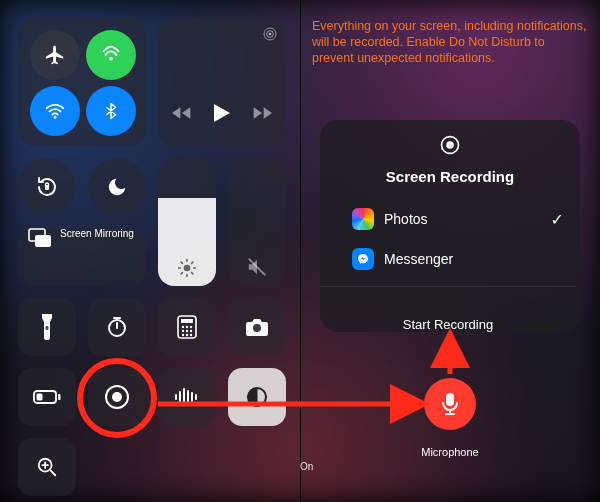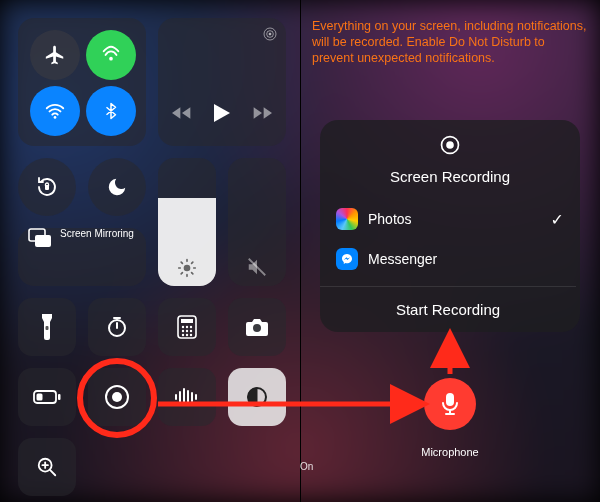--- a/index.html
+++ b/index.html
@@ -96,28 +96,28 @@
     pointer-events:none;
   }
 
   
   .banner { position:absolute; top:18px; left:12px; right:12px; font-size:12.5px; line-height:16px; text-align:left; color:#f97316; }
   .record-panel {
     position:absolute; top:120px; left:20px; right:20px; height:212px;
     background:rgba(30,30,32,0.78); border-radius:18px; overflow:hidden;
   }
   .record-head { text-align:center; padding-top:14px; }
-  .record-title { font-weight:400; font-size:15px; margin-top:8px; }
-  .record-list { margin-top:14px; }
+  .record-title { font-weight:700; font-size:15px; margin-top:8px; }
+  .record-list { margin-top:14px;margin-left:16px; }
   .record-item { display:flex; align-items:center; gap:10px; padding:10px 16px; height:40px; font-size:14px; }
   .record-item .chk { margin-left:auto; font-size:16px; }
   .app-icon { width:22px; height:22px; border-radius:6px; display:flex; align-items:center; justify-content:center; font-size:12px; }
   .photos-ic { background: conic-gradient(#ff2d55,#ff9500,#ffcc00,#34c759,#5ac8fa,#007aff,#af52de,#ff2d55); }
   .msgr-ic { background:#0084ff; color:#fff; }
-  .start-btn { position:absolute; bottom:0; left:0; right:4px; height:46px; border-top:1px solid rgba(255,255,255,0.1); display:flex; align-items:center; justify-content:center; font-size:15px; }
+  .start-btn { position:absolute; bottom:0; left:0; right:4px; height:46px; border-top:1px solid rgba(255,255,255,0.1); display:flex; align-items:flex-end; justify-content:center; font-size:13px; }
 
   .mic-btn {
     position:absolute; left:50%; transform:translateX(-50%); bottom:72px;
     width:52px; height:52px; border-radius:50%; background:#ff3b30; display:flex; align-items:center; justify-content:center;
   }
   .mic-label { position:absolute; left:0; right:0; bottom:44px; text-align:center; font-size:11px;margin-top:42px; }
   .mic-sub   { position:absolute; left:0; right:0; bottom:30px; text-align:left; font-size:10px; color:rgba(255,255,255,0.85); }
 
   .arrow-svg { position:absolute; pointer-events:none; }
 

